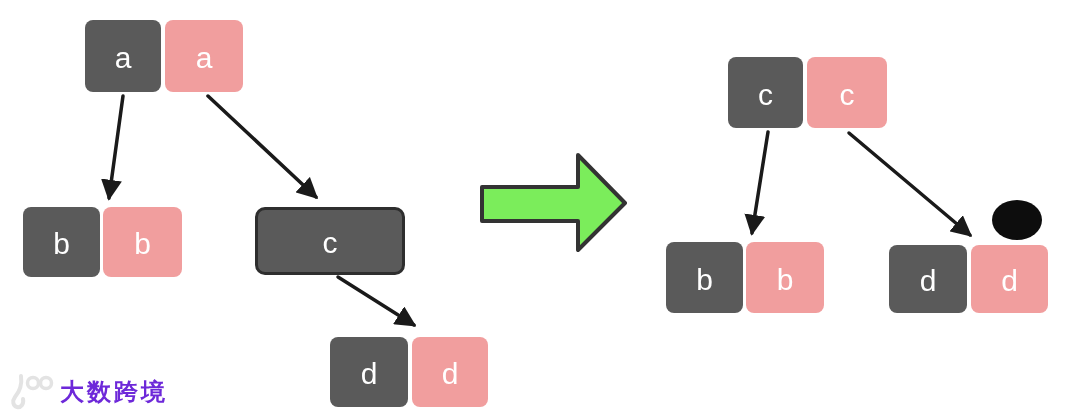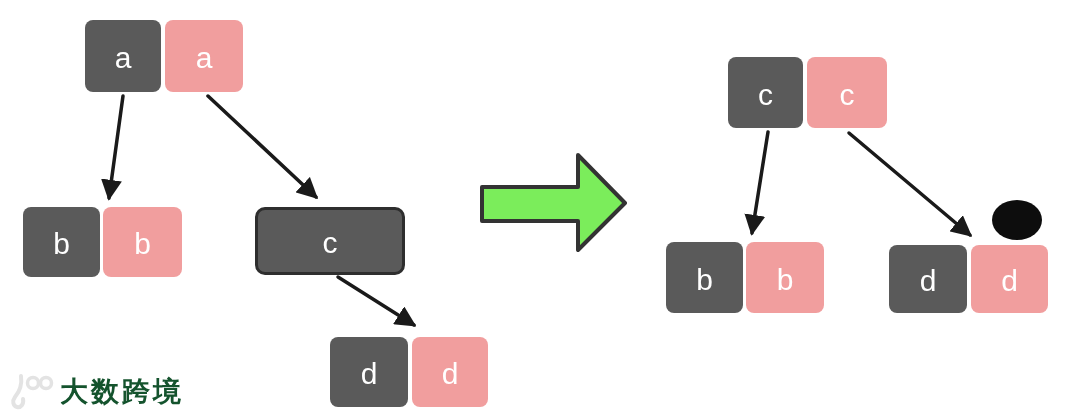--- a/index.html
+++ b/index.html
@@ -26,24 +26,24 @@
   .overlay{
     position:absolute;left:0;top:0;width:1080px;height:414px;
     pointer-events:none;
   }
   .watermark{
     position:absolute;left:8px;top:372px;height:40px;
     display:flex;align-items:center;gap:6px;
     color:#e3e3e3;
   }
   .watermark-text{
-    font-size:28px;
+    font-size:24px;
     font-weight:bold;
     letter-spacing:3px;
-    color:#14532d;
+    color:#6d28d9;
   }
 </style>
 </head>
 <body>
 
 <div class="canvas">
 
   <svg class="overlay" viewBox="0 0 1080 414">
     <defs>
       <marker id="ah" markerWidth="6" markerHeight="6" refX="5.2" refY="3" orient="auto" markerUnits="strokeWidth">

